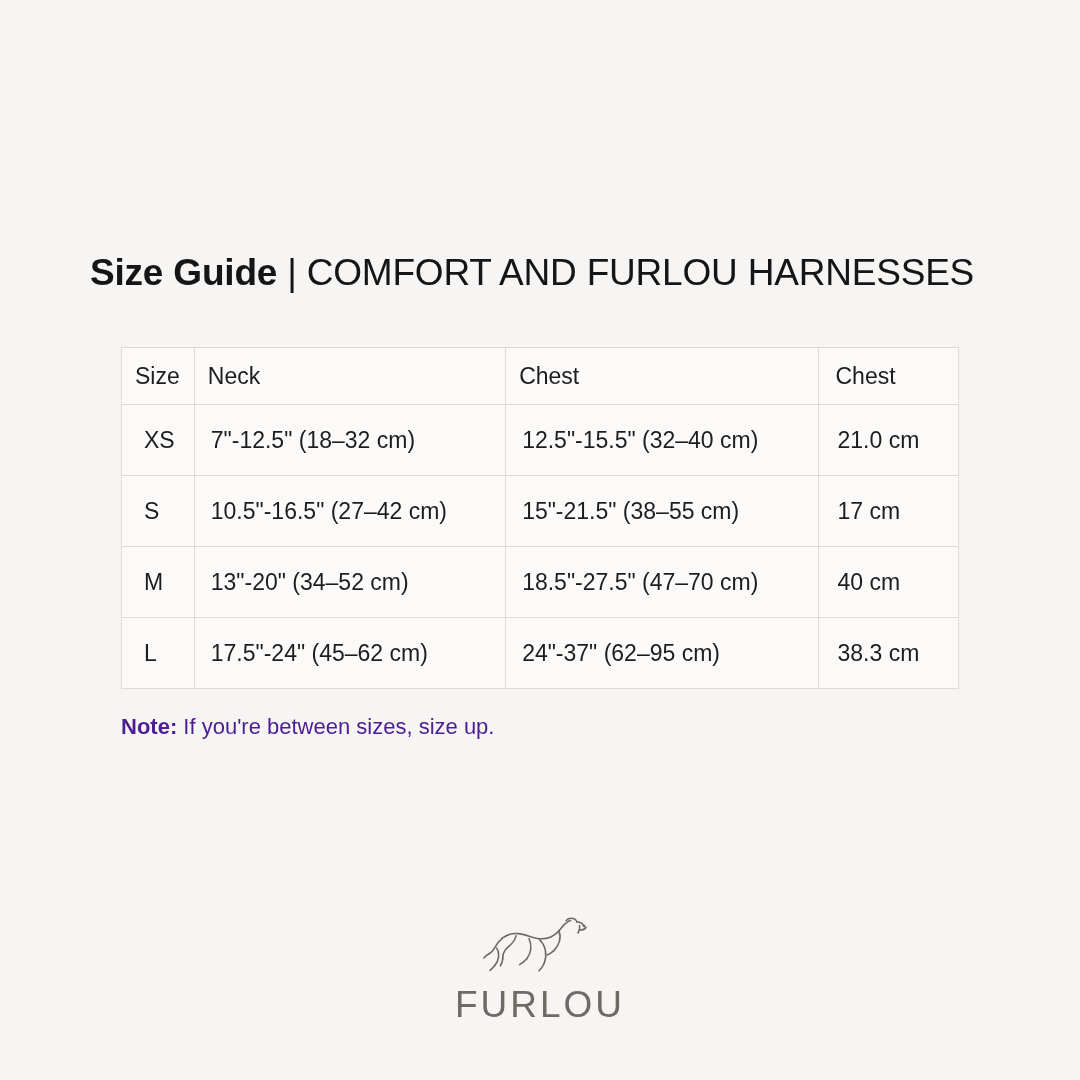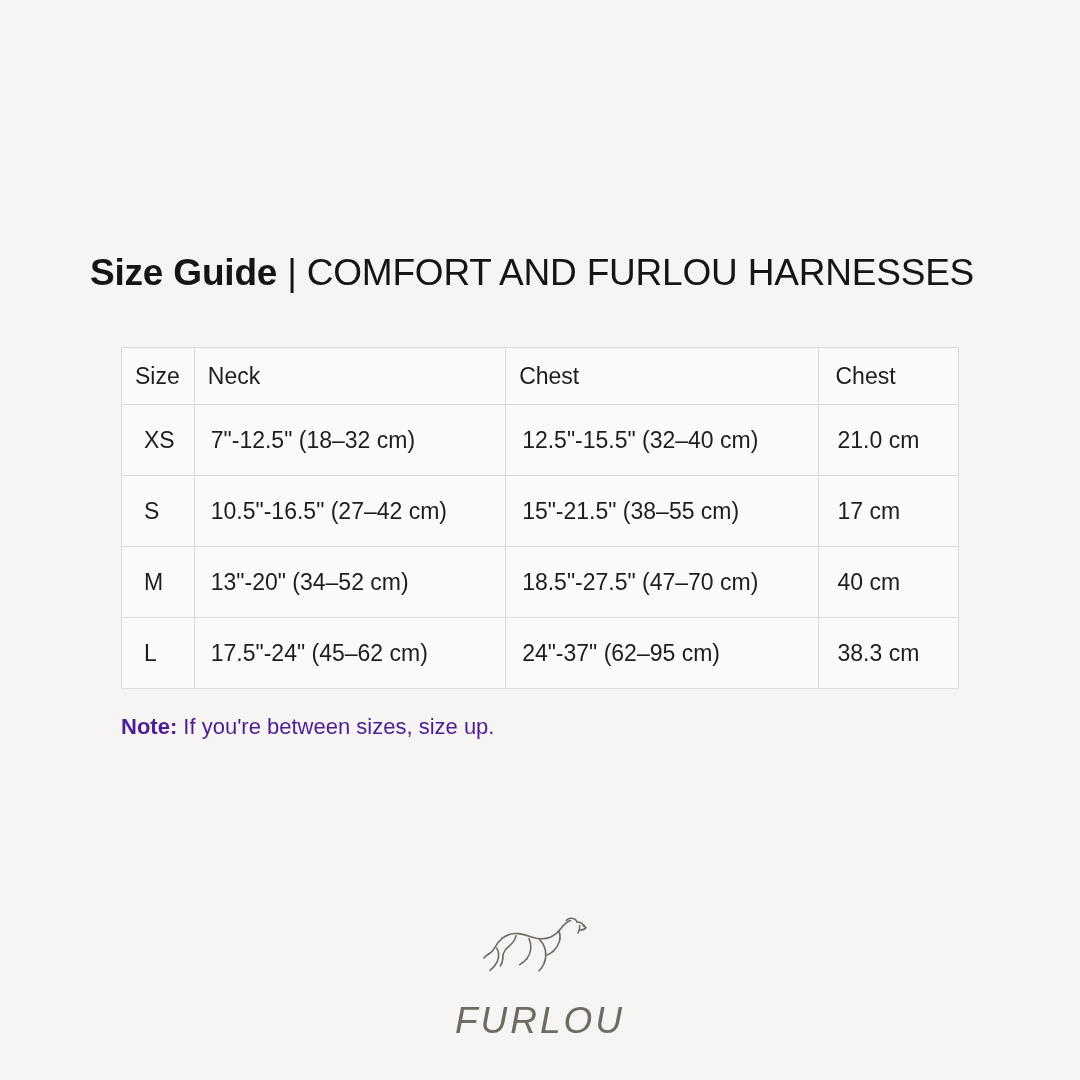--- a/index.html
+++ b/index.html
@@ -108,26 +108,25 @@
     display: flex;
     flex-direction: column;
     align-items: center;
   }
   .logo-mark {
     width: 116px;
     height: 72px;
     display: block;
   }
   .logo-wordmark {
-    margin-top: 20px;
+    margin-top: 4px;
     font-size: 37px;
     letter-spacing: 3px;
     color: #6f6a64;
     font-weight: 400;
-    font-style: italic;
   }
 </style>
 </head>
 <body>
 
 <div class="page">
 
   <div class="title">
     <span class="title-bold">Size Guide</span><span class="title-rest"> | COMFORT AND FURLOU HARNESSES</span>
   </div>

